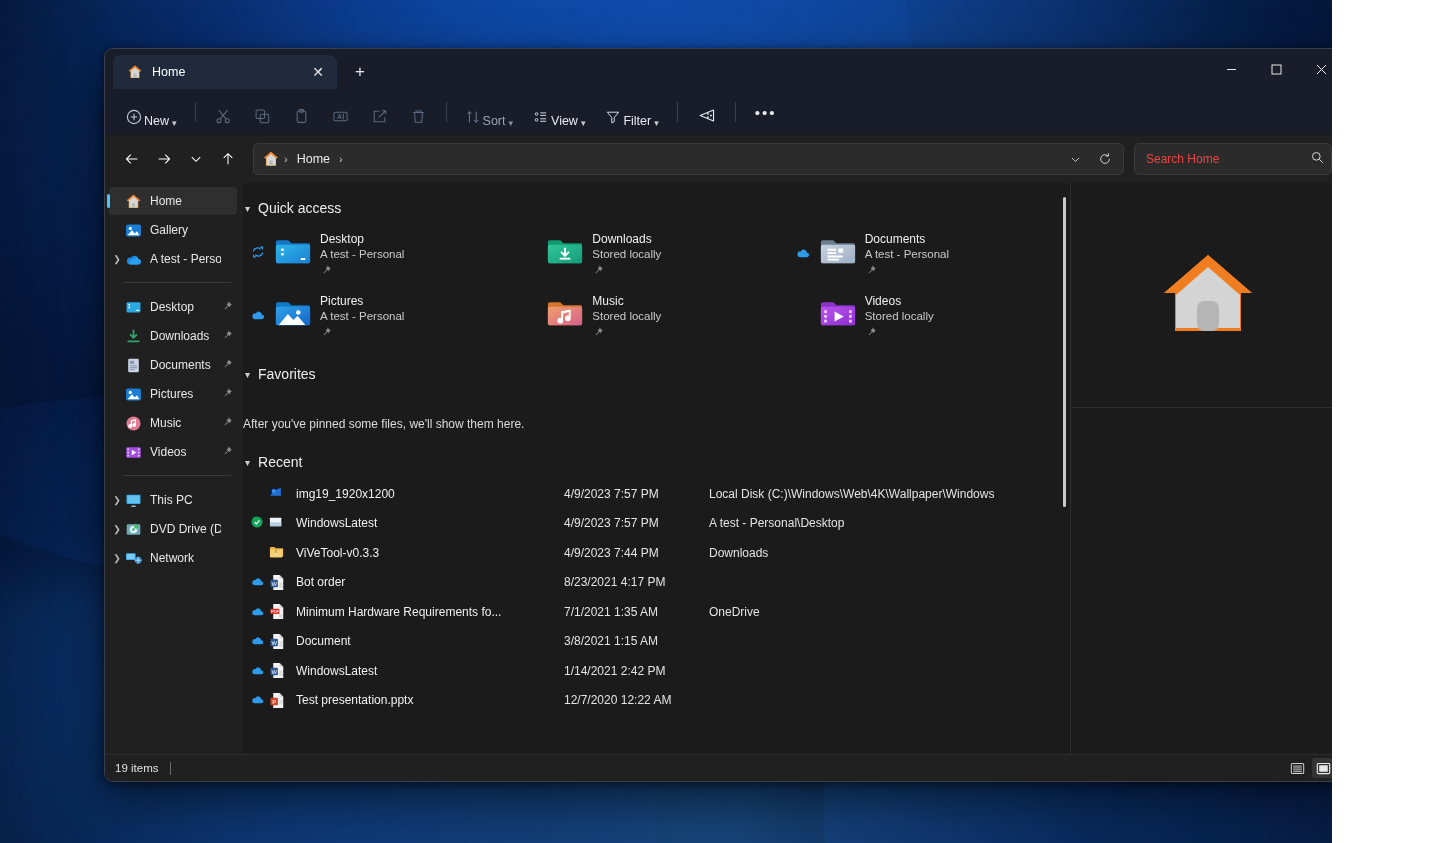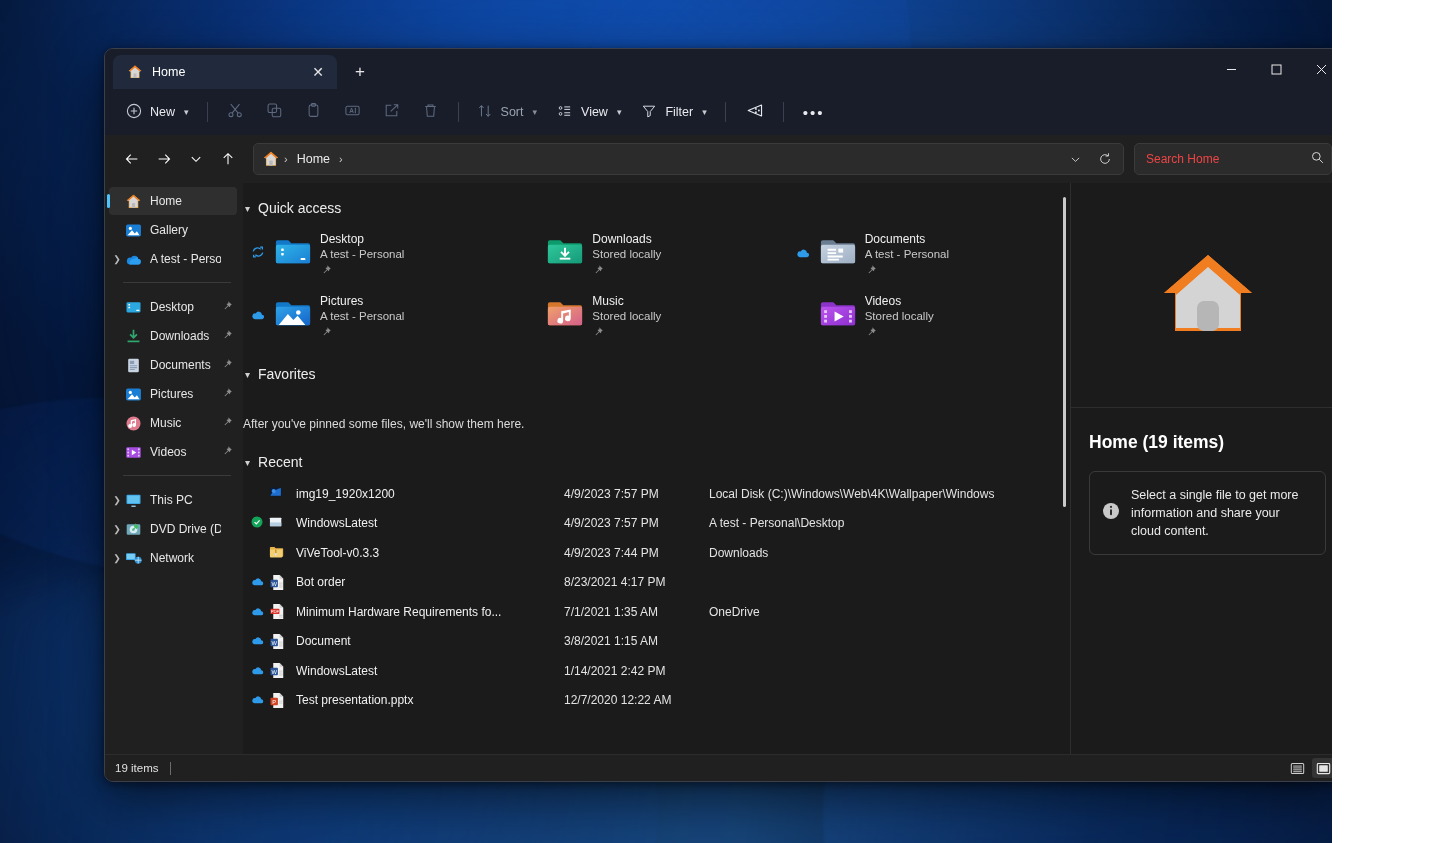--- a/index.html
+++ b/index.html
@@ -133,22 +133,22 @@
     background: #191d29;
     display: flex;
     align-items: center;
     padding: 0 12px;
     gap: 2px;
     flex: none;
   }
   .cb-item {
     height: 32px;
     display: flex;
-    align-items: center;
-    gap: 8px;
+    align-items: flex-end;
+    gap: 2px;
     padding: 0 9px;
     border-radius: 5px;
     color: #9aa3b2;
     font-size: 12.5px;
     white-space: nowrap;
   }
   .cb-item.enabled { color: #e8eaee; }
   .cb-item.icononly { padding: 0 10px; }
   .cb-sep {
     width: 1px; height: 20px;
@@ -1201,33 +1201,20 @@
         <div class="details-preview">
           <span>
             <svg viewBox="0 0 100 100" width="100" height="100">
               <path d="M50 12 6 50h11v38h66V50h11z" fill="#f07d20"></path>
               <path d="M50 23 18 52v33h64V52z" fill="#d4d4d4"></path>
               <path d="M50 12 6 50h14l30-26 30 26h14z" fill="#f07d20"></path>
               <rect x="39" y="58" width="22" height="30" rx="7" fill="#b6b6b6"></rect>
             </svg>
           </span>
         </div>
-        <div class="details-body">
-          <div class="details-title">Home (19 items)</div>
-          <div class="details-card">
-            <span>
-              <svg viewBox="0 0 18 18" width="18" height="18">
-                <circle cx="9" cy="9" r="8" fill="#c9c9c9"></circle>
-                <circle cx="9" cy="4.9" r="1.1" fill="#2b2b2b"></circle>
-                <rect x="8" y="7.2" width="2" height="6" rx="1" fill="#2b2b2b"></rect>
-              </svg>
-            </span>
-            <span class="msg">Select a single file to get more information and share your cloud content.</span>
-          </div>
-        </div>
       </div>
     </div>
 
     <div class="statusbar">
       <span class="status-text">19 items</span>
       <span class="status-sep"></span>
       <span class="status-spacer"></span>
       <span class="view-btn">
         <svg viewBox="0 0 16 16" width="15" height="15">
           <rect x="1.4" y="2.6" width="13.2" height="10.8" rx="1.2" fill="none" stroke="#cfcfcf" stroke-width="1.1"></rect>

